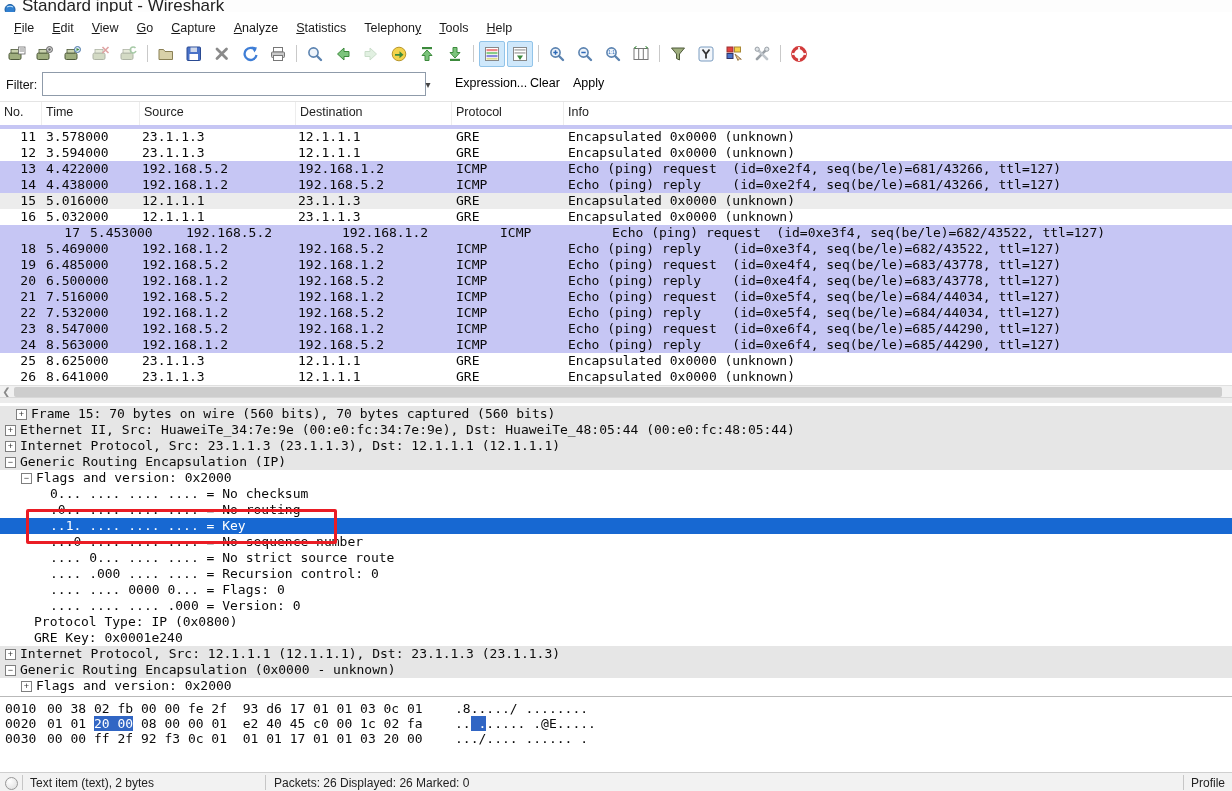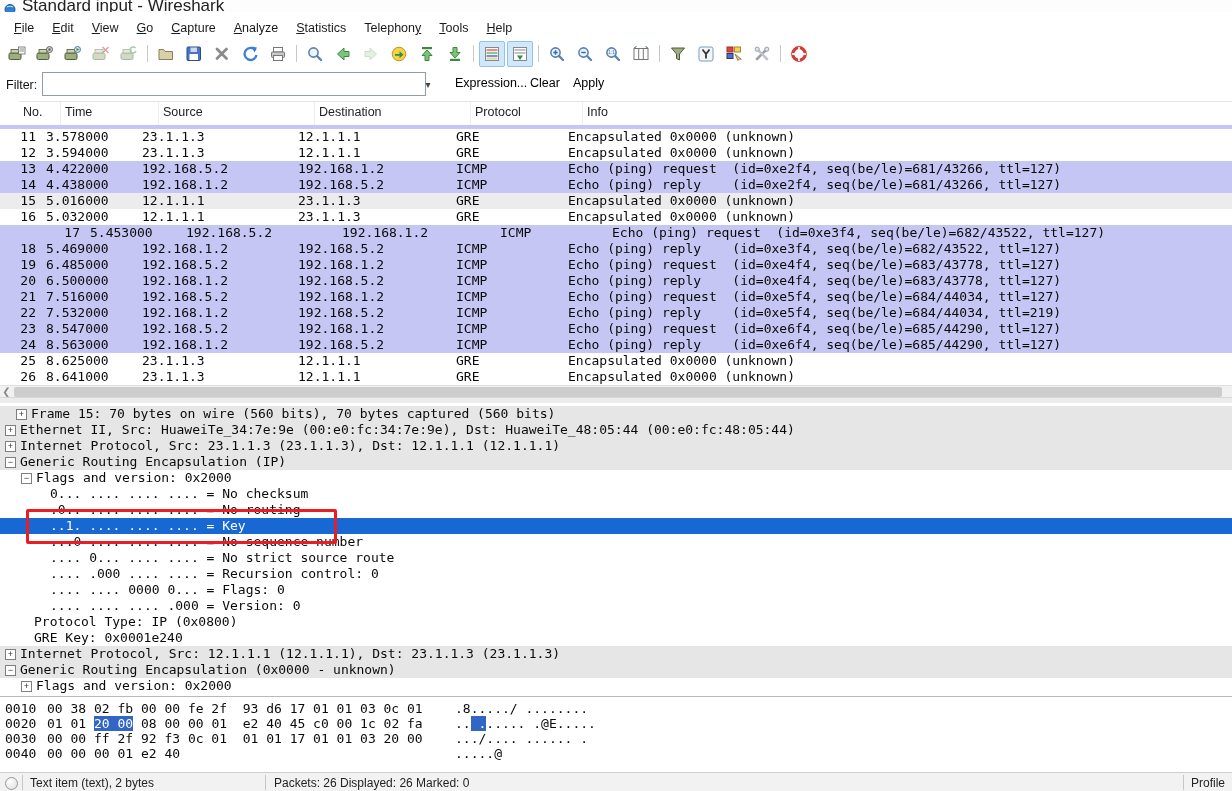--- a/index.html
+++ b/index.html
@@ -22,21 +22,21 @@
   .tbtn.toggled{background:#cfe8fb;border-color:#92c4e9;}
   .tbtn.disabled{opacity:.45;}
   .tsep{width:1px;height:17px;background:#c9c9c9;margin:0 4px;}
   
   #filterbar{top:68px;height:33px;background:#ffffff;display:flex;align-items:center;}
   #filter-label{font-size:12.5px;color:#111;margin-left:6px;}
   #filter-input{position:absolute;left:42px;top:4px;width:374px;height:22px;border:1px solid #8f9baa;background:#fff;font-size:12px;padding:0 4px;outline:none;}
   #filter-drop{position:absolute;left:420px;top:6px;width:16px;height:20px;display:flex;align-items:center;justify-content:center;font-size:10px;color:#444;}
   .flat-btn{font-size:12.5px;color:#000;position:absolute;top:8px;cursor:default;white-space:nowrap;}
   
-  #pkt-header{top:101px;height:23px;background:#ffffff;border-top:1px solid #e4e4e4;border-bottom:1px solid #c3c3d2;display:flex;margin-left:19px;}
+  #pkt-header{top:101px;height:23px;background:#ffffff;border-top:1px solid #e4e4e4;border-bottom:1px solid #c3c3d2;display:flex;}
   .hcell{font-size:12.5px;color:#222;padding:3px 0 0 4px;border-right:1px solid #ededed;box-sizing:border-box;white-space:nowrap;overflow:hidden;}
   
   #pkt-sliver{top:125px;height:4px;}
   #pkt-list{top:129px;height:256px;background:#fff;font-family:"DejaVu Sans Mono","Liberation Mono",monospace;}
   .prow{height:16px;display:flex;font-size:13px;line-height:16px;color:#0a0a0a;white-space:pre;cursor:default;}
   .pcell{box-sizing:border-box;overflow:hidden;}
   .c-no{width:42px;text-align:right;padding-right:6px;}
   .c-time{width:98px;padding-left:4px;}
   .c-src{width:156px;padding-left:2px;}
   .c-dst{width:156px;padding-left:2px;}
@@ -312,21 +312,21 @@
     <div class="prow" style="background: rgb(255, 255, 255);"><div class="pcell c-no">12</div><div class="pcell c-time">3.594000</div><div class="pcell c-src">23.1.1.3</div><div class="pcell c-dst">12.1.1.1</div><div class="pcell c-proto">GRE</div><div class="pcell c-info">Encapsulated 0x0000 (unknown)</div></div>
     <div class="prow" style="background: rgb(198, 198, 244);"><div class="pcell c-no">13</div><div class="pcell c-time">4.422000</div><div class="pcell c-src">192.168.5.2</div><div class="pcell c-dst">192.168.1.2</div><div class="pcell c-proto">ICMP</div><div class="pcell c-info">Echo (ping) request  (id=0xe2f4, seq(be/le)=681/43266, ttl=127)</div></div>
     <div class="prow" style="background: rgb(198, 198, 244);"><div class="pcell c-no">14</div><div class="pcell c-time">4.438000</div><div class="pcell c-src">192.168.1.2</div><div class="pcell c-dst">192.168.5.2</div><div class="pcell c-proto">ICMP</div><div class="pcell c-info">Echo (ping) reply    (id=0xe2f4, seq(be/le)=681/43266, ttl=127)</div></div>
     <div class="prow" style="background: rgb(236, 236, 236);"><div class="pcell c-no">15</div><div class="pcell c-time">5.016000</div><div class="pcell c-src">12.1.1.1</div><div class="pcell c-dst">23.1.1.3</div><div class="pcell c-proto">GRE</div><div class="pcell c-info">Encapsulated 0x0000 (unknown)</div></div>
     <div class="prow" style="background: rgb(255, 255, 255);"><div class="pcell c-no">16</div><div class="pcell c-time">5.032000</div><div class="pcell c-src">12.1.1.1</div><div class="pcell c-dst">23.1.1.3</div><div class="pcell c-proto">GRE</div><div class="pcell c-info">Encapsulated 0x0000 (unknown)</div></div>
     <div class="prow" style="background: rgb(198, 198, 244); padding-left: 44px;"><div class="pcell c-no">17</div><div class="pcell c-time">5.453000</div><div class="pcell c-src">192.168.5.2</div><div class="pcell c-dst">192.168.1.2</div><div class="pcell c-proto">ICMP</div><div class="pcell c-info">Echo (ping) request  (id=0xe3f4, seq(be/le)=682/43522, ttl=127)</div></div>
     <div class="prow" style="background: rgb(198, 198, 244); justify-content: center;"><div class="pcell c-no">18</div><div class="pcell c-time">5.469000</div><div class="pcell c-src">192.168.1.2</div><div class="pcell c-dst">192.168.5.2</div><div class="pcell c-proto">ICMP</div><div class="pcell c-info">Echo (ping) reply    (id=0xe3f4, seq(be/le)=682/43522, ttl=127)</div></div>
     <div class="prow" style="background: rgb(198, 198, 244);"><div class="pcell c-no">19</div><div class="pcell c-time">6.485000</div><div class="pcell c-src">192.168.5.2</div><div class="pcell c-dst">192.168.1.2</div><div class="pcell c-proto">ICMP</div><div class="pcell c-info">Echo (ping) request  (id=0xe4f4, seq(be/le)=683/43778, ttl=127)</div></div>
     <div class="prow" style="background: rgb(198, 198, 244);"><div class="pcell c-no">20</div><div class="pcell c-time">6.500000</div><div class="pcell c-src">192.168.1.2</div><div class="pcell c-dst">192.168.5.2</div><div class="pcell c-proto">ICMP</div><div class="pcell c-info">Echo (ping) reply    (id=0xe4f4, seq(be/le)=683/43778, ttl=127)</div></div>
     <div class="prow" style="background: rgb(198, 198, 244);"><div class="pcell c-no">21</div><div class="pcell c-time">7.516000</div><div class="pcell c-src">192.168.5.2</div><div class="pcell c-dst">192.168.1.2</div><div class="pcell c-proto">ICMP</div><div class="pcell c-info">Echo (ping) request  (id=0xe5f4, seq(be/le)=684/44034, ttl=127)</div></div>
-    <div class="prow" style="background: rgb(198, 198, 244);"><div class="pcell c-no">22</div><div class="pcell c-time">7.532000</div><div class="pcell c-src">192.168.1.2</div><div class="pcell c-dst">192.168.5.2</div><div class="pcell c-proto">ICMP</div><div class="pcell c-info">Echo (ping) reply    (id=0xe5f4, seq(be/le)=684/44034, ttl=219)</div></div>
+    <div class="prow" style="background: rgb(198, 198, 244);"><div class="pcell c-no">22</div><div class="pcell c-time">7.532000</div><div class="pcell c-src">192.168.1.2</div><div class="pcell c-dst">192.168.5.2</div><div class="pcell c-proto">ICMP</div><div class="pcell c-info">Echo (ping) reply    (id=0xe5f4, seq(be/le)=684/44034, ttl=127)</div></div>
     <div class="prow" style="background: rgb(198, 198, 244);"><div class="pcell c-no">23</div><div class="pcell c-time">8.547000</div><div class="pcell c-src">192.168.5.2</div><div class="pcell c-dst">192.168.1.2</div><div class="pcell c-proto">ICMP</div><div class="pcell c-info">Echo (ping) request  (id=0xe6f4, seq(be/le)=685/44290, ttl=127)</div></div>
     <div class="prow" style="background: rgb(198, 198, 244);"><div class="pcell c-no">24</div><div class="pcell c-time">8.563000</div><div class="pcell c-src">192.168.1.2</div><div class="pcell c-dst">192.168.5.2</div><div class="pcell c-proto">ICMP</div><div class="pcell c-info">Echo (ping) reply    (id=0xe6f4, seq(be/le)=685/44290, ttl=127)</div></div>
     <div class="prow" style="background: rgb(255, 255, 255);"><div class="pcell c-no">25</div><div class="pcell c-time">8.625000</div><div class="pcell c-src">23.1.1.3</div><div class="pcell c-dst">12.1.1.1</div><div class="pcell c-proto">GRE</div><div class="pcell c-info">Encapsulated 0x0000 (unknown)</div></div>
     <div class="prow" style="background: rgb(255, 255, 255);"><div class="pcell c-no">26</div><div class="pcell c-time">8.641000</div><div class="pcell c-src">23.1.1.3</div><div class="pcell c-dst">12.1.1.1</div><div class="pcell c-proto">GRE</div><div class="pcell c-info">Encapsulated 0x0000 (unknown)</div></div>
   </div>
 
 <div id="hscroll" class="abs">
   <div id="hs-arrow">❮</div>
   <div id="hs-thumb"></div>
 </div>
@@ -353,21 +353,20 @@
     <div class="drow" style="padding-left: 5px; background: rgb(230, 230, 230);"><span class="exp">−</span><span>Generic Routing Encapsulation (0x0000 - unknown)</span></div>
     <div class="drow" style="padding-left: 21px;"><span class="exp">+</span><span>Flags and version: 0x2000</span></div>
   </div>
 
 <div id="red-box" style="border-color: rgb(234, 28, 36);"></div>
 
 <div id="hexpane" class="abs">
     <div class="xrow"><span class="x-off">0010</span><span class="x-hex"><span>00 38 02 fb 00 00 fe 2f  93 d6 17 01 01 03 0c 01</span></span><span class="x-asc"><span>.8...../ ........</span></span></div>
     <div class="xrow"><span class="x-off">0020</span><span class="x-hex"><span>01 01 </span><span style="background: rgb(49, 102, 196); color: rgb(255, 255, 255);">20 00</span><span> 08 00 00 01  e2 40 45 c0 00 1c 02 fa</span></span><span class="x-asc"><span>..</span><span style="background: rgb(49, 102, 196); color: rgb(255, 255, 255);"> .</span><span>..... .@E.....</span></span></div>
     <div class="xrow"><span class="x-off">0030</span><span class="x-hex"><span>00 00 ff 2f 92 f3 0c 01  01 01 17 01 01 03 20 00</span></span><span class="x-asc"><span>.../.... ...... .</span></span></div>
-    <div class="xrow"><span class="x-off">0040</span><span class="x-hex"><span>00 00 00 01 e2 40</span></span><span class="x-asc"><span>.....@</span></span></div>
   </div>
 
 <div id="statusbar" class="abs">
   <span id="led"></span>
   <span class="s-sep" style="left:22px;"></span>
   <span class="s-text" style="left:30px;">Text item (text), 2 bytes</span>
   <span class="s-sep" style="left:265px;"></span>
   <span class="s-text" style="left:274px;">Packets: 26 Displayed: 26 Marked: 0</span>
   <span class="s-sep" style="left:1183px;"></span>
   <span class="s-text" style="left:1191px;">Profile</span>

